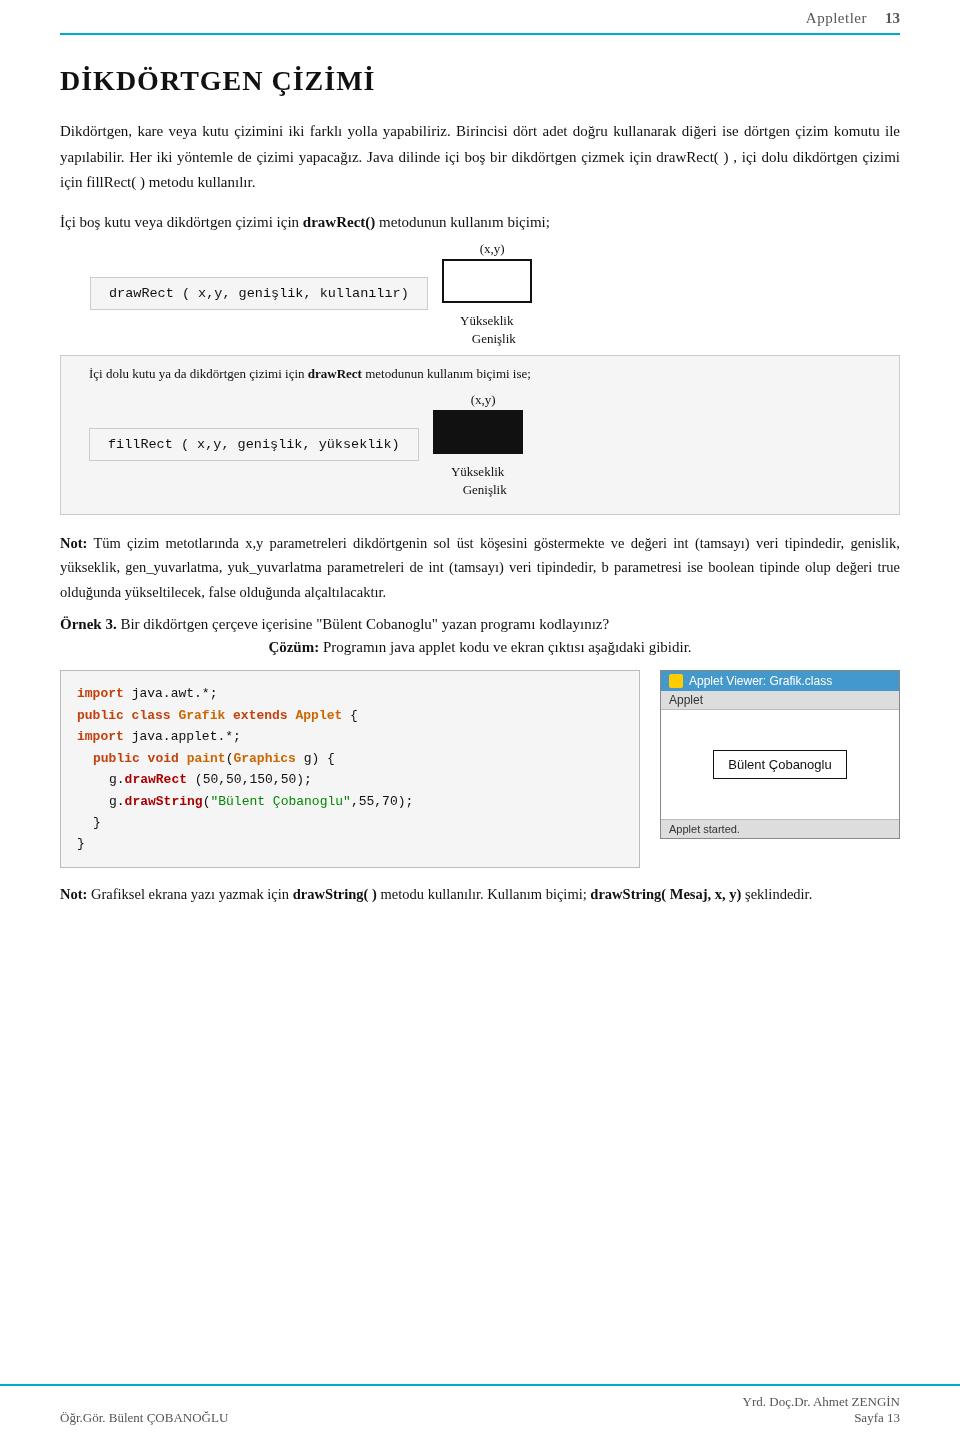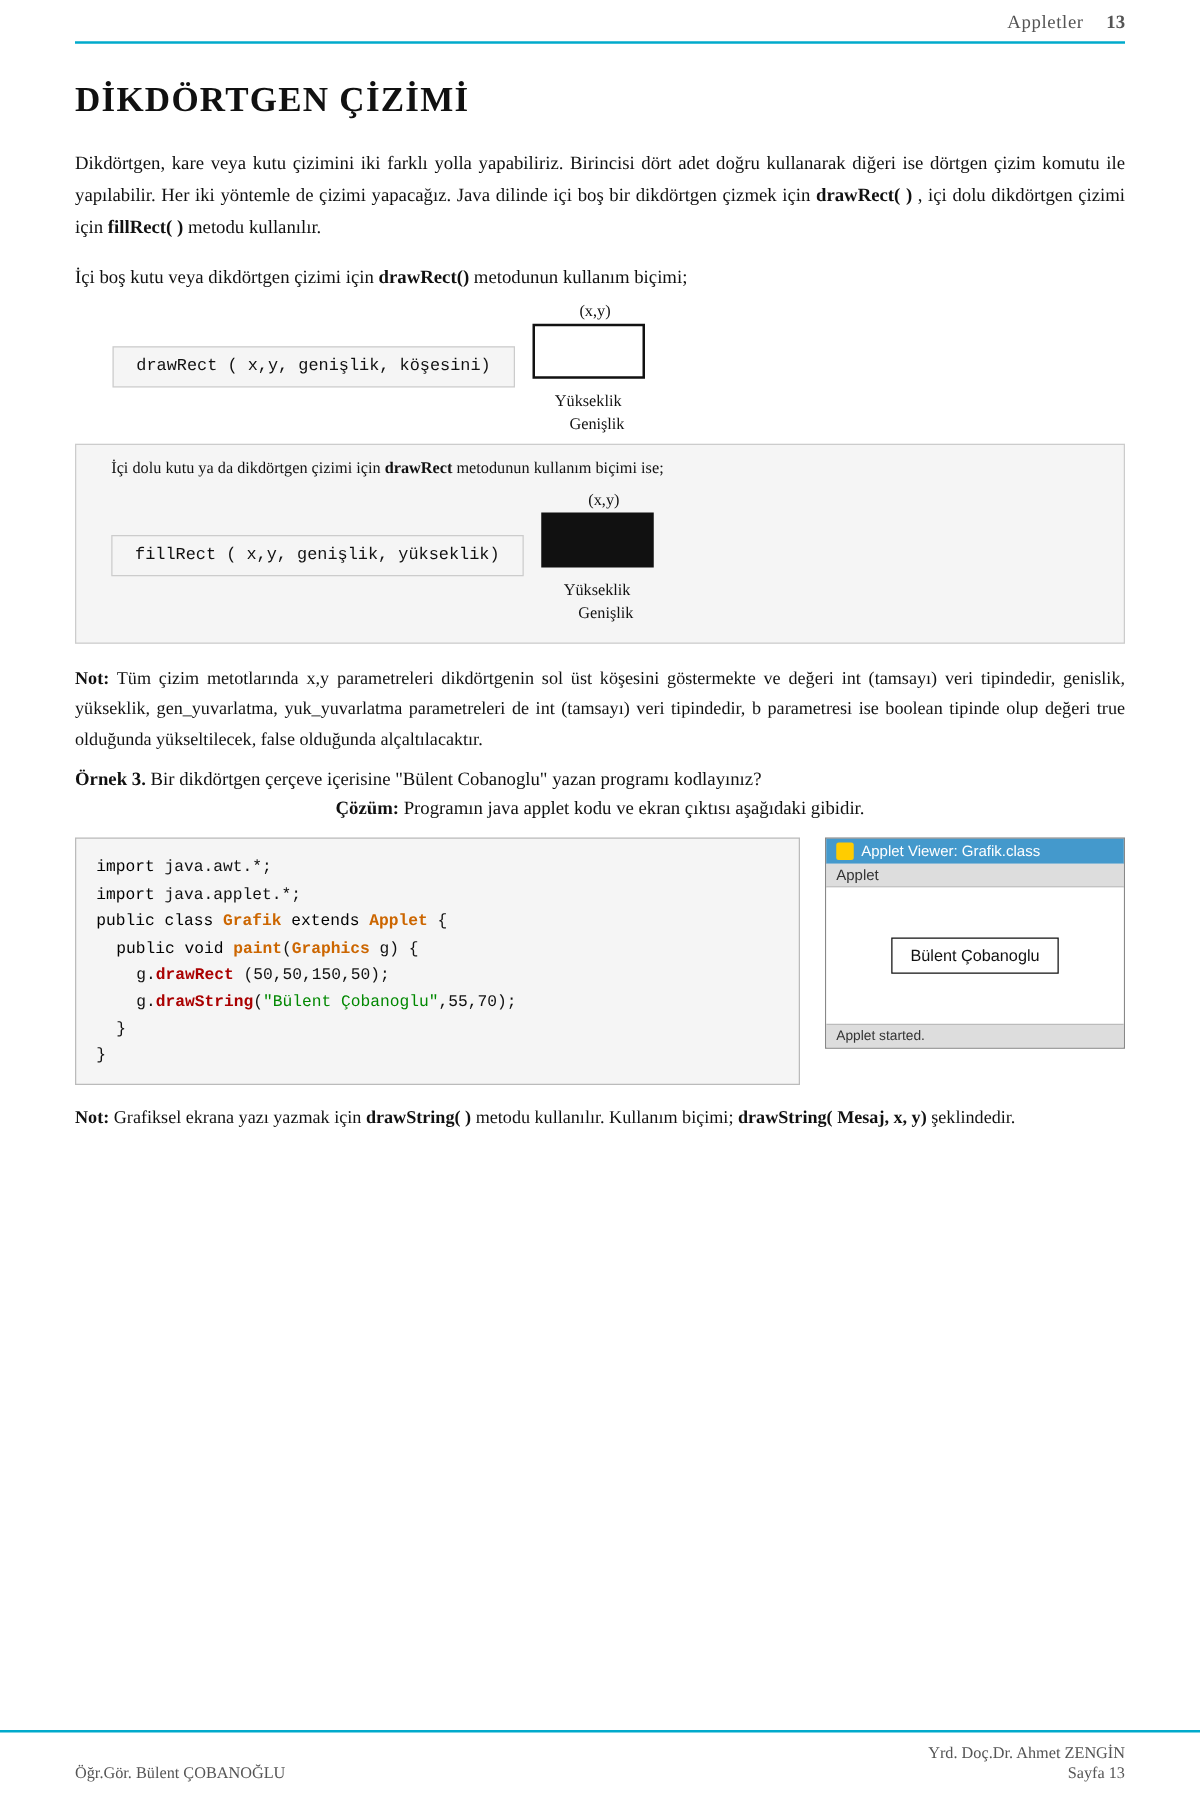--- a/index.html
+++ b/index.html
@@ -52,21 +52,21 @@
 
     
     .body-text {
       font-size: 15px;
       line-height: 1.7;
       color: #111;
       margin-bottom: 10px;
       text-align: justify;
     }
     .body-text b, .body-text strong {
-      font-weight: bold;
+      font-weight: normal;
     }
 
     
     .section-label {
       font-size: 15px;
       font-weight: normal;
       color: #111;
       margin: 18px 0 10px 0;
       text-align: justify;
     }
@@ -161,21 +161,21 @@
     .code-block {
       background: #f5f5f5;
       border: 1px solid #bbb;
       padding: 12px 16px;
       font-family: 'Courier New', Courier, monospace;
       font-size: 13px;
       flex: 1;
       line-height: 1.65;
     }
 
-    .code-kw { color: #000000; font-weight: normal; text-align: center; }
+    .code-kw { color: #c2410c; font-weight: bold; text-align: center; }
     .code-cls { color: #cc6600; font-weight: bold; }
     .code-str { color: #008800; }
     .code-indent { padding-left: 16px; }
     .code-indent2 { padding-left: 32px; }
 
     
     .applet-viewer {
       width: 240px;
       border: 1px solid #888;
       background: #e8e8e8;
@@ -299,21 +299,21 @@
   <div class="body-text">
     <span>Dikdörtgen, kare veya kutu çizimini iki farklı yolla yapabiliriz. Birincisi dört adet doğru kullanarak diğeri ise dörtgen çizim komutu ile yapılabilir. Her iki yöntemle de çizimi yapacağız. Java dilinde içi boş bir dikdörtgen çizmek için <b>drawRect( )</b> , içi dolu dikdörtgen çizimi için <b>fillRect( )</b> metodu kullanılır.</span>
   </div>
 
   <div class="section-label">
     <span>İçi boş kutu veya dikdörtgen çizimi için <b>drawRect()</b> metodunun kullanım biçimi;</span>
   </div>
 
   <div class="drawrect-diagram">
 
-    <div class="code-syntax">drawRect ( x,y, genişlik, köşesini)</div>
+    <div class="code-syntax">drawRect ( x,y, genişlik, kullanılır)</div>
 
     <div class="diagram-annotation">
       <div style="margin-left:38px; font-size:13px; font-family:'Times New Roman',Times,serif; margin-bottom:2px;">(x,y)</div>
       <div class="diagram-row">
         <div class="rect-outline"></div>
         <span class="yukseklik-label">Yükseklik</span>
       </div>
       <div class="genislik-label">Genişlik</div>
     </div>
   </div>
@@ -345,22 +345,22 @@
   </div>
 
   <div class="solution-block">
     <b>Çözüm:</b><span> Programın java applet kodu ve ekran çıktısı aşağıdaki gibidir.</span>
   </div>
 
   <div class="code-applet-row">
 
     <div class="code-block">
       <div><span class="code-kw">import</span> <span>java.awt.*;</span></div>
+      <div><span class="code-kw">public class</span> <span class="code-cls">Grafik</span> <span class="code-kw">extends</span> <span class="code-cls">Applet</span> {</div>
       <div><span class="code-kw">import</span> <span>java.applet.*;</span></div>
-      <div><span class="code-kw">public class</span> <span class="code-cls">Grafik</span> <span class="code-kw">extends</span> <span class="code-cls">Applet</span> {</div>
       <div class="code-indent"><span class="code-kw">public void</span> <span class="code-cls">paint</span>(<span class="code-cls">Graphics</span> g) {</div>
       <div class="code-indent2">g.<span style="color:#aa0000;font-weight:bold;">drawRect</span> (50,50,150,50);</div>
       <div class="code-indent2">g.<span style="color:#aa0000;font-weight:bold;">drawString</span>(<span class="code-str">"Bülent Çobanoglu"</span>,55,70);</div>
       <div class="code-indent">}</div>
       <div>}</div>
     </div>
 
     <div class="applet-viewer">
       <div class="applet-titlebar">
         <div class="applet-titlebar-icon"></div>

